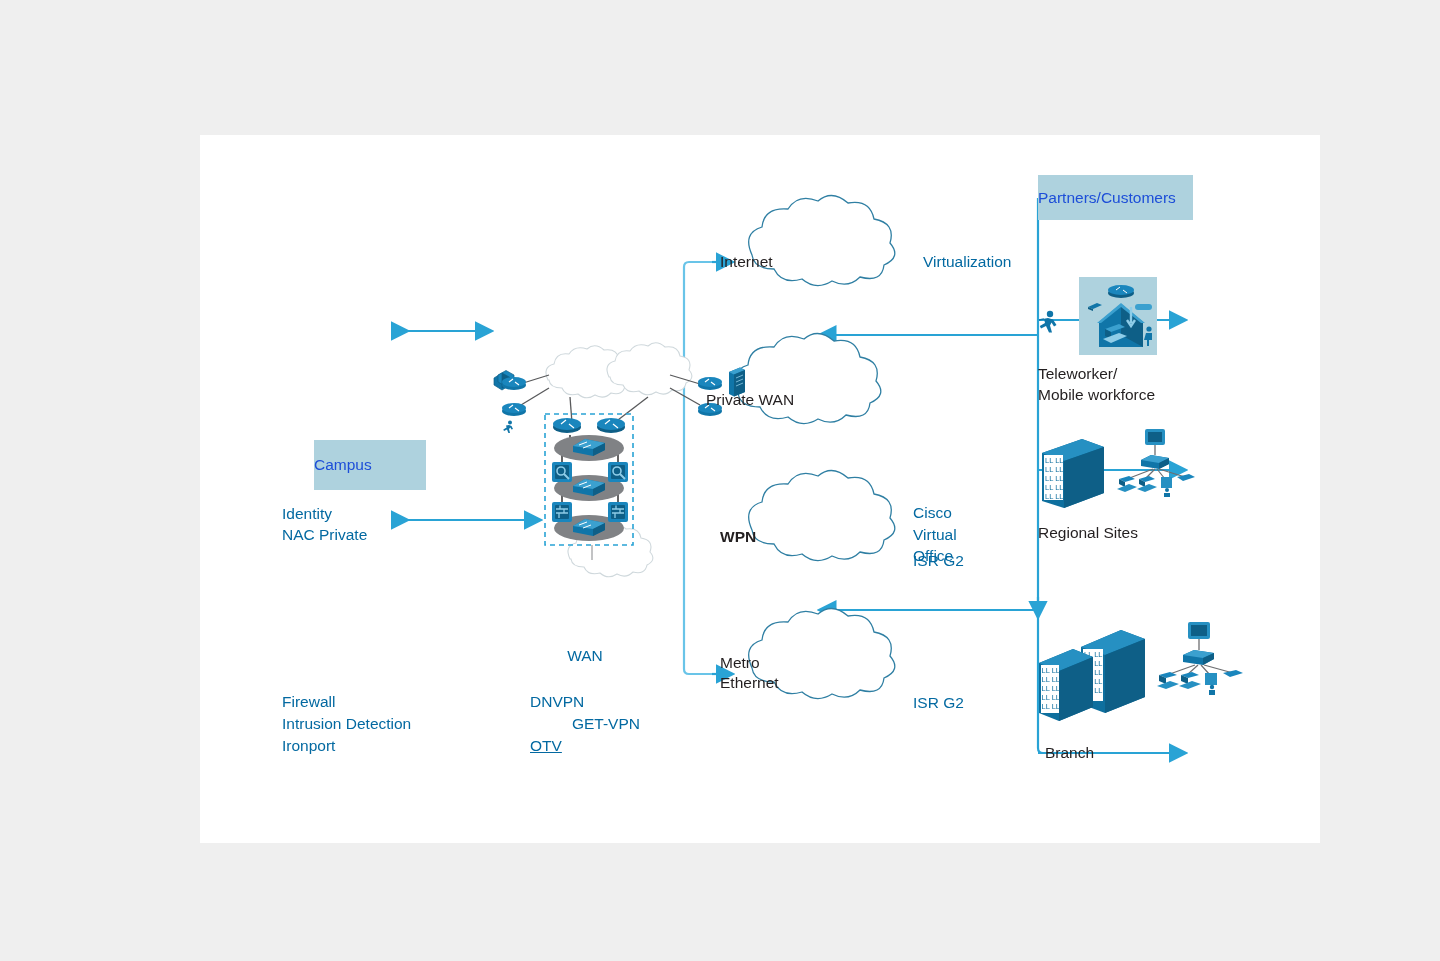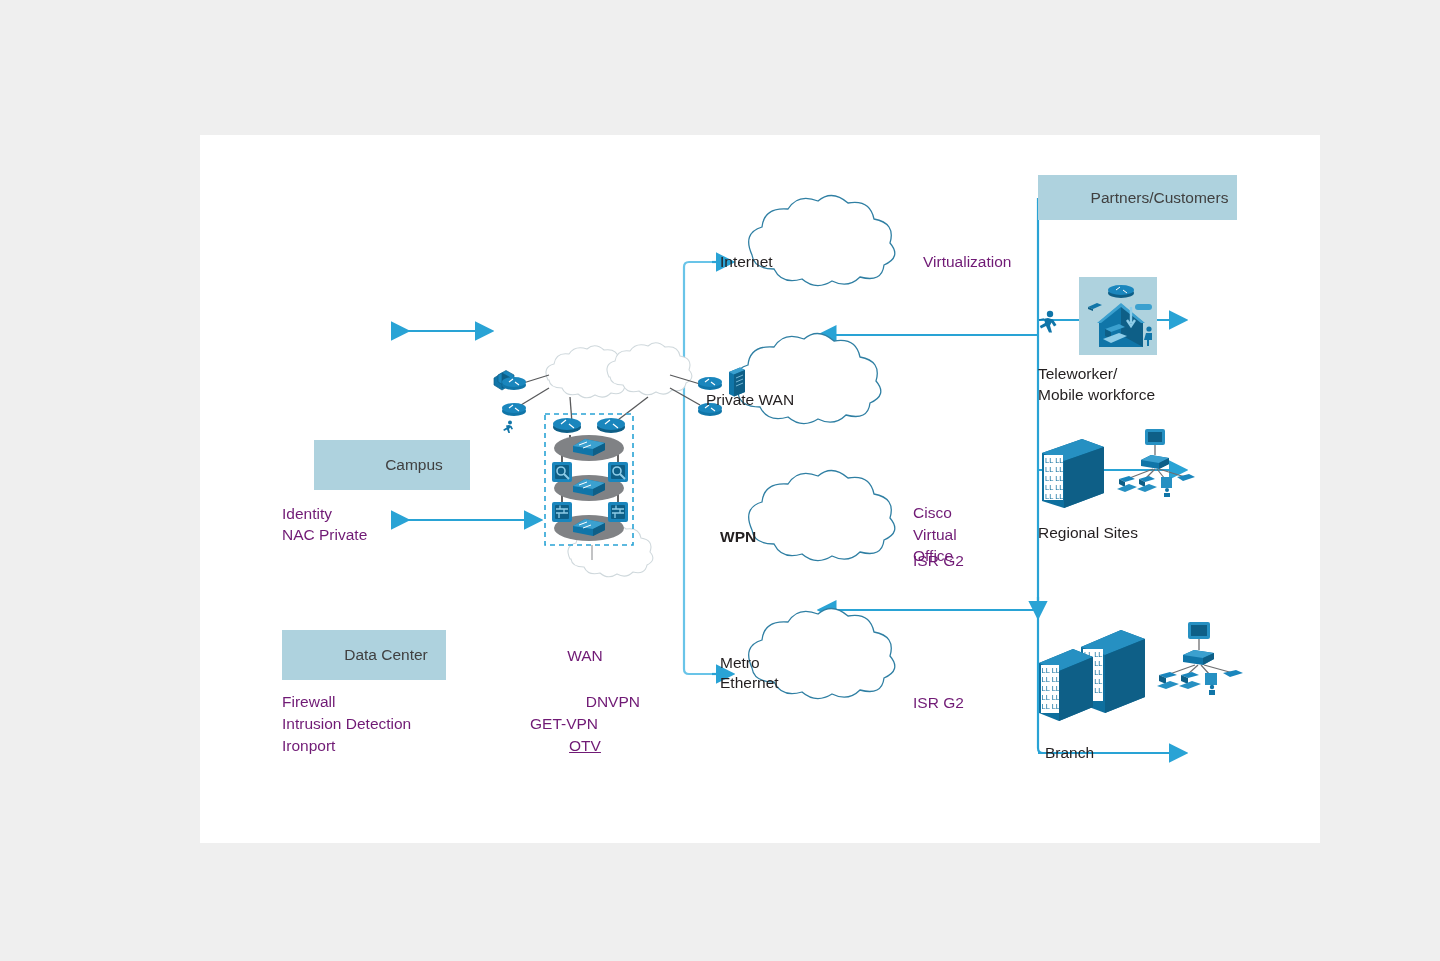--- a/index.html
+++ b/index.html
@@ -8,26 +8,26 @@
     background:#efefef;
     font-family:"Liberation Sans", sans-serif;
     overflow:hidden;
   }
   #canvas{
     position:absolute;
     left:200px;top:135px;
     width:1120px;height:708px;
     background:#ffffff;
   }
-  .lbl{position:absolute;color:#701a75;font-size:15.5px;line-height:21.5px;white-space:pre;}
+  .lbl{position:absolute;color:#0369a1;font-size:15.5px;line-height:21.5px;white-space:pre;}
   .box{
     position:absolute;
     background:#aed2de;
-    display:flex;align-items:center;justify-content:center;
-    color:#404040;font-size:15.5px;padding-left:44px;
+    display:flex;align-items:center;
+    color:#1d4ed8;font-size:15.5px;
   }
   svg{position:absolute;left:0;top:0;overflow:visible;}
   .cloudtxt{
     position:absolute;text-align:left;color:#231f20;
     font-size:15.5px;line-height:20px;white-space:pre-line;
   }
 </style>
 </head>
 <body>
 
@@ -263,31 +263,28 @@
       </g>
     </svg>
   </div>
 
   <div class="box" style="left:82px;top:305px;width:112px;height:50px;margin-left:32px;">
     <span>Campus</span>
   </div>
   <div class="lbl" style="left:82px;top:368px;">Identity</div>
   <div class="lbl" style="left:82px;top:389px;">NAC Private</div>
 
-  <div class="box" style="left:82px;top:495px;width:120px;height:50px;">
-    <span>Data Center</span>
-  </div>
   <div class="lbl" style="left:82px;top:556px;">Firewall</div>
   <div class="lbl" style="left:82px;top:578px;">Intrusion Detection</div>
   <div class="lbl" style="left:82px;top:600px;">Ironport</div>
 
   <div class="lbl" style="left:330px;top:510px;width:110px;text-align:center;">WAN</div>
-  <div class="lbl" style="left:330px;top:556px;width:110px;text-align:right;">DNVPN</div>
-  <div class="lbl" style="left:330px;top:578px;width:110px;text-align:left;">GET-VPN</div>
-  <div class="lbl" style="left:330px;top:600px;width:110px;text-align:center;text-decoration:underline;">OTV</div>
+  <div class="lbl" style="left:330px;top:556px;width:110px;text-align:left;">DNVPN</div>
+  <div class="lbl" style="left:330px;top:578px;width:110px;text-align:right;">GET-VPN</div>
+  <div class="lbl" style="left:330px;top:600px;width:110px;text-decoration:underline;">OTV</div>
 
   <div class="cloudtxt" style="left:520px;top:117px;width:120px;">Internet</div>
   <div class="cloudtxt" style="left:506px;top:255px;width:120px;">Private WAN</div>
   <div class="cloudtxt" style="left:520px;top:392px;width:120px;font-weight:bold;">WPN</div>
   <div class="cloudtxt" style="left:520px;top:518px;width:120px;">Metro
 Ethernet</div>
 
   <div class="box" style="left:838px;top:40px;width:155px;height:45px;">
     <span>Partners/Customers</span>
   </div>

